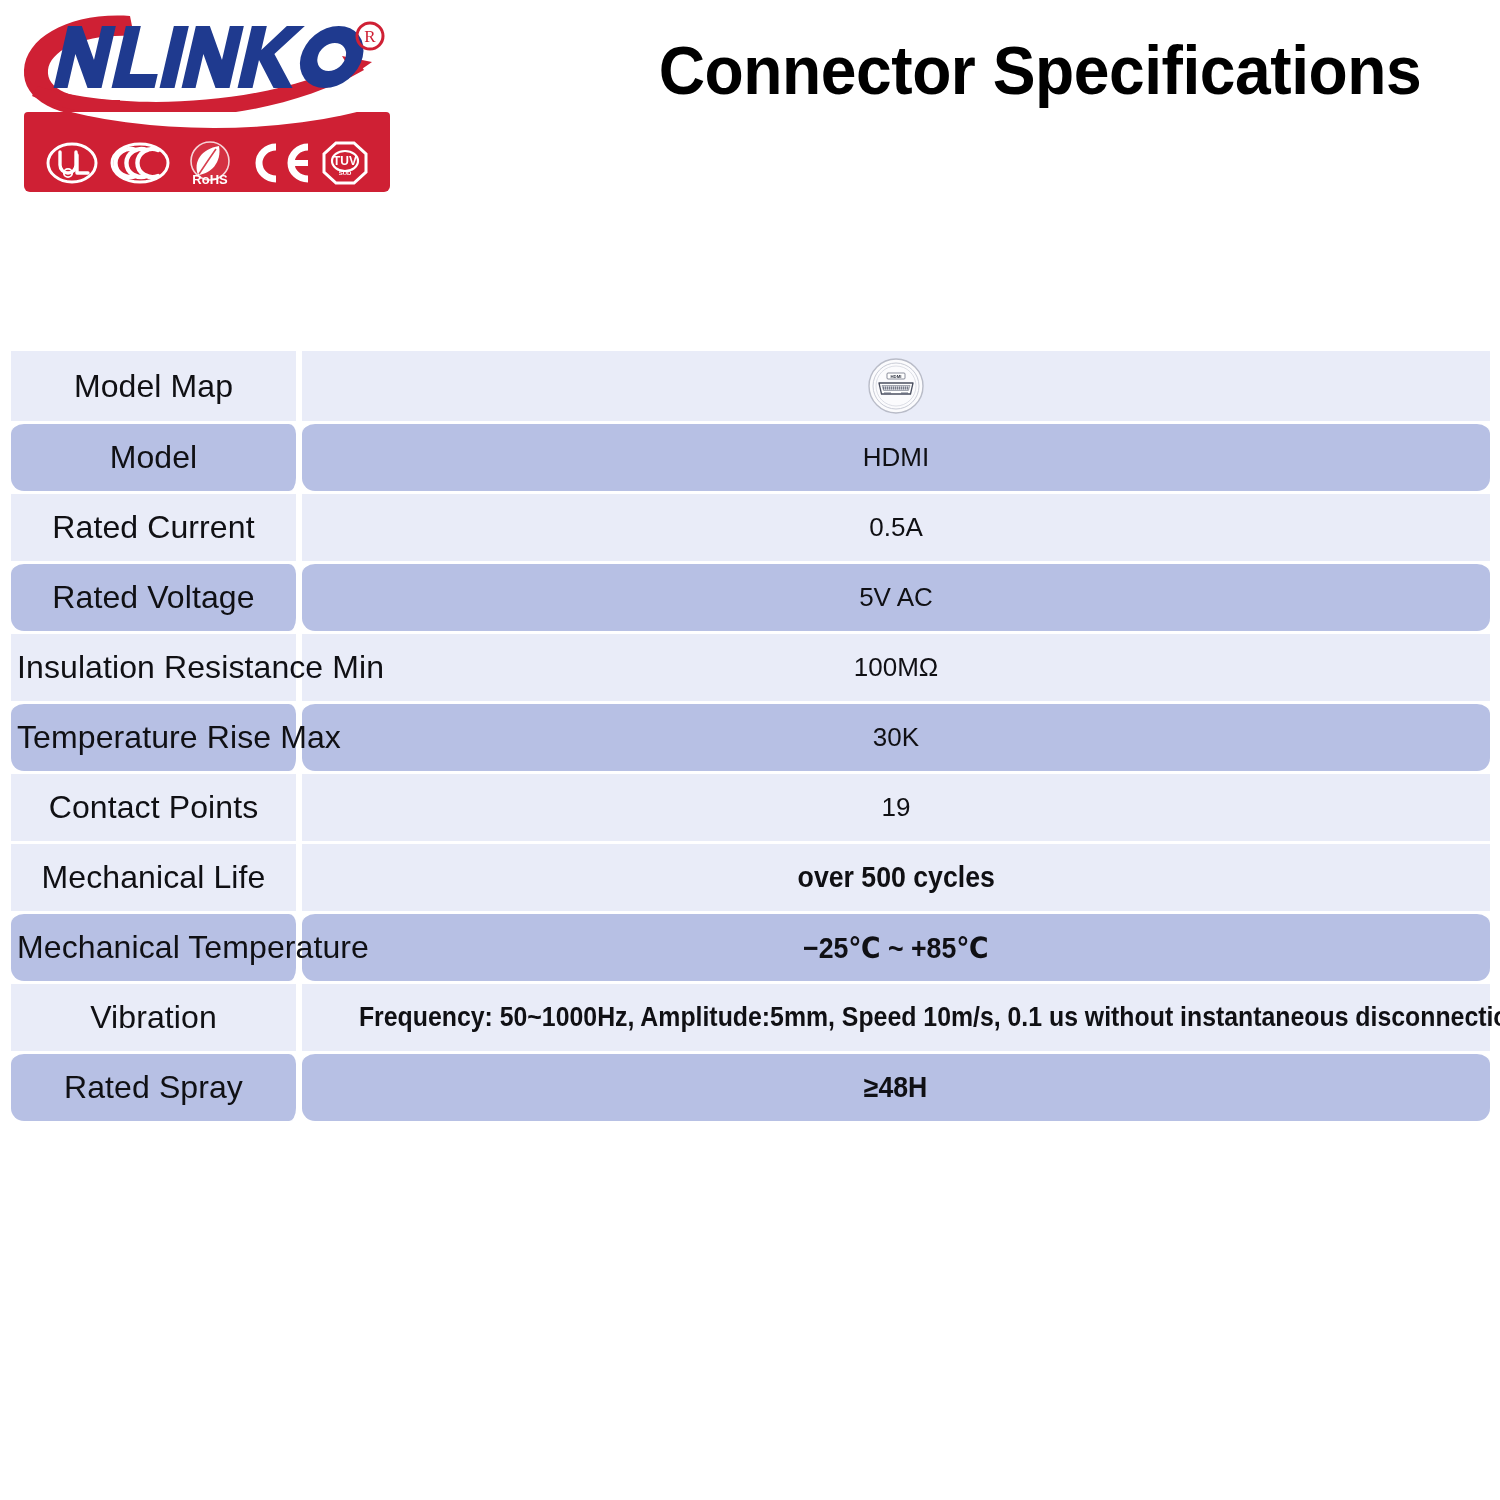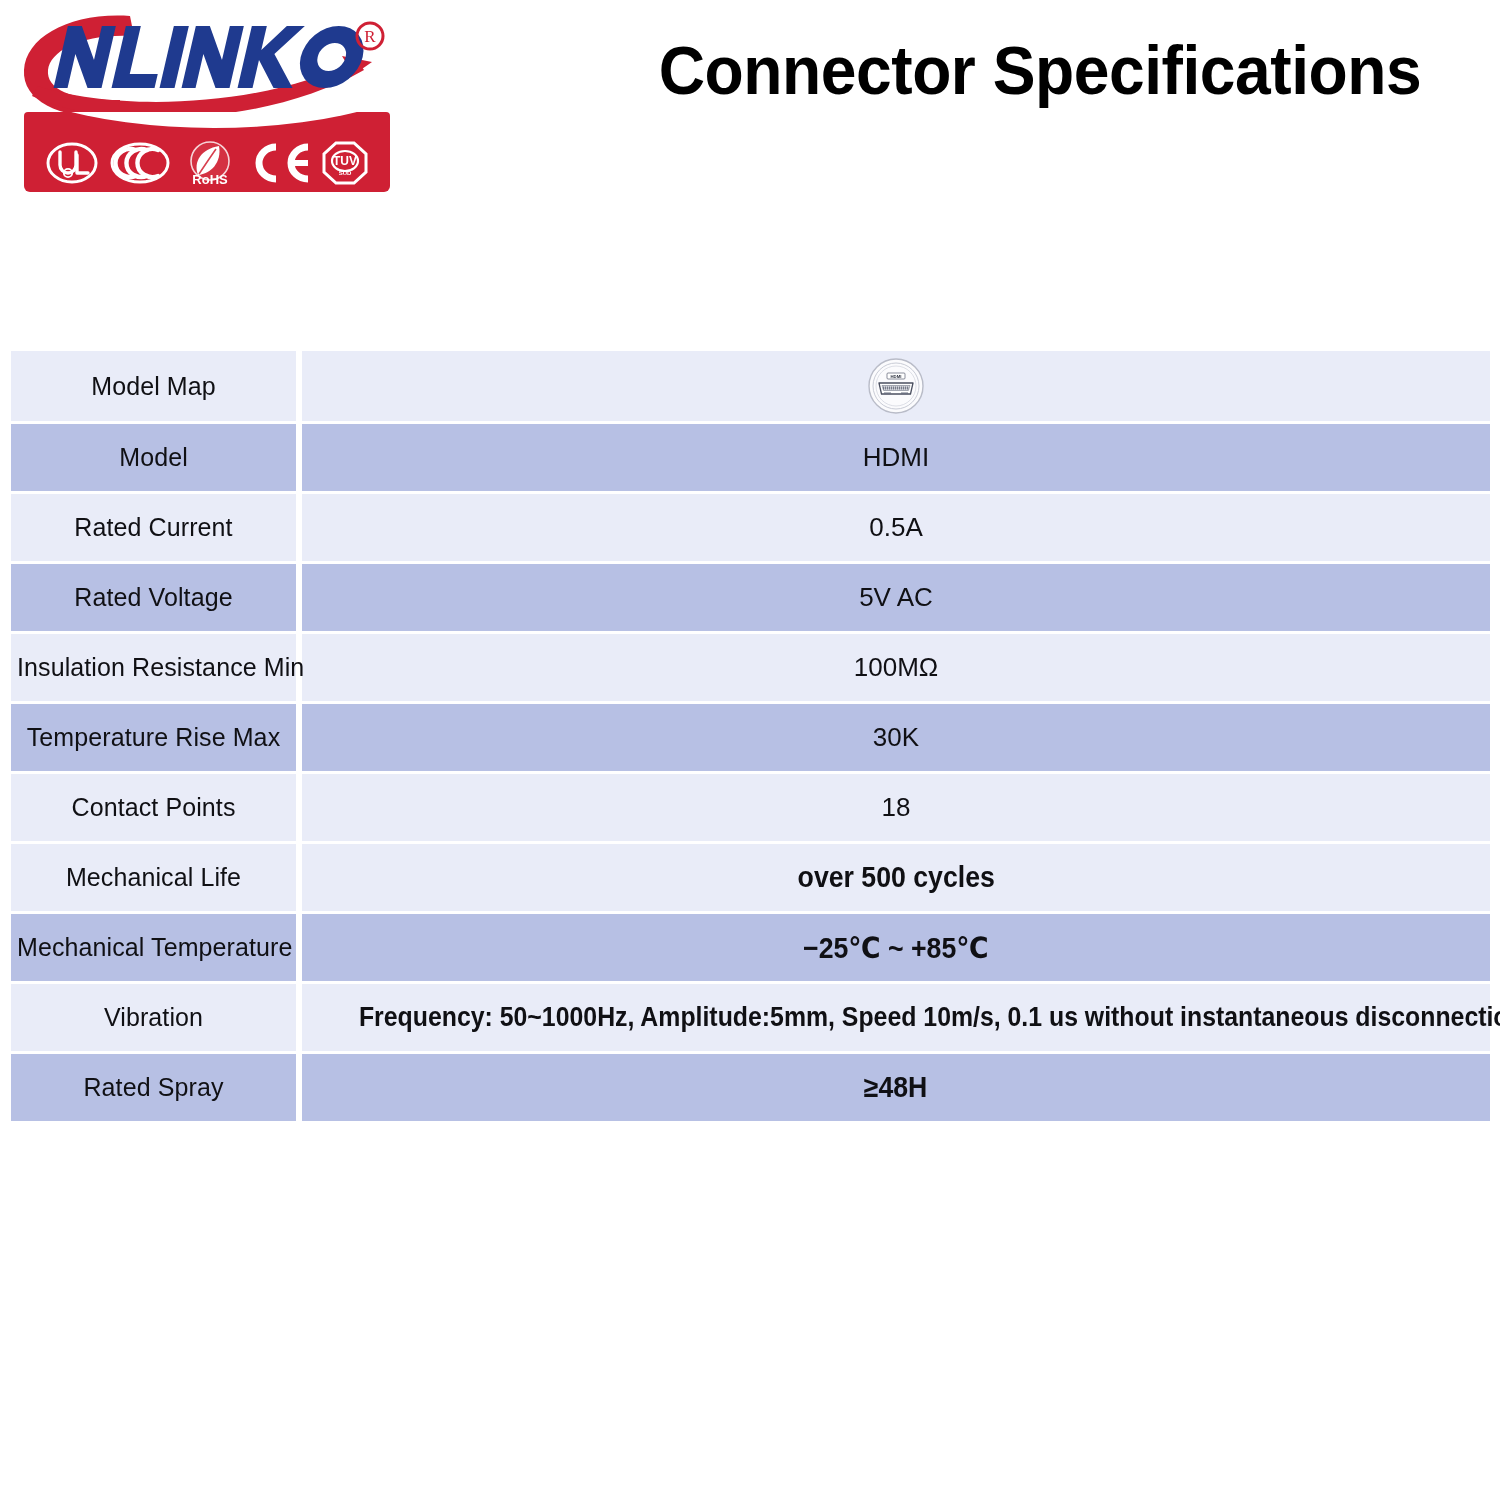--- a/index.html
+++ b/index.html
@@ -118,27 +118,27 @@
   .spec-table td {
     height: 70px;
     vertical-align: middle;
     text-align: center;
     color: #101014;
     padding: 0 6px;
   }
 
   
   .row-light td { background: #e9ecf8; }
-  .row-dark  td { background: #b7c0e4; }
+  .row-dark  td { background: #b7c0e4; border-radius: 13px; }
 
   
   .cell-label {
     width: 291px;
     border-right: 6px solid #ffffff;
-    font-size: 25px;
+    font-size: 32px;
     font-weight: 400;
     letter-spacing: 0.1px;
     white-space: nowrap;
   }
 
   .cell-value {
     font-size: 26px;
     font-weight: 400;
     white-space: nowrap;
   }
@@ -312,21 +312,21 @@
         <td class="cell-value">100MΩ</td>
       </tr>
 
       <tr class="row-dark">
         <td class="cell-label">Temperature Rise Max</td>
         <td class="cell-value">30K</td>
       </tr>
 
       <tr class="row-light">
         <td class="cell-label">Contact Points</td>
-        <td class="cell-value">18</td>
+        <td class="cell-value">19</td>
       </tr>
 
 
       <tr class="row-light">
         <td class="cell-label">Mechanical Life</td>
         <td class="cell-value">
           <span class="v-cond">over 500 cycles</span>
         </td>
       </tr>
 

